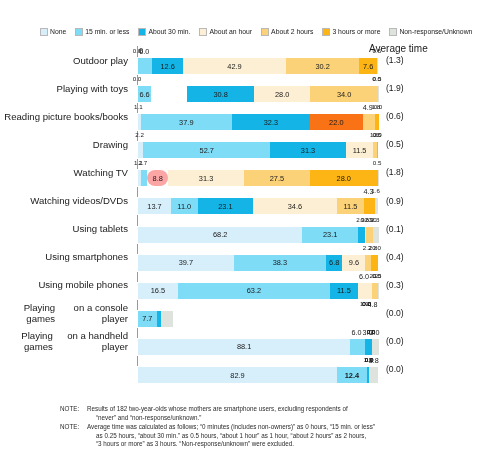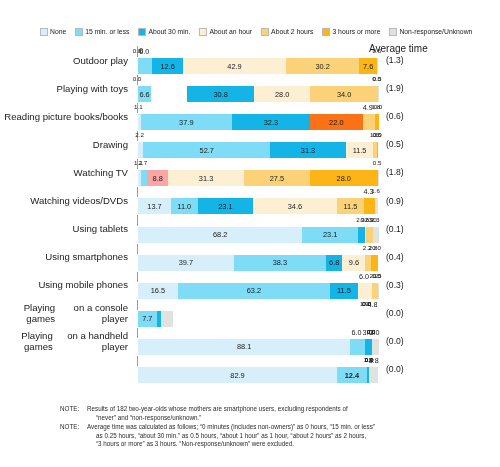--- a/index.html
+++ b/index.html
@@ -260,21 +260,21 @@
           <div class="seg" title="Non-response/Unknown: 0.0" style="width: 0px; background: rgb(223, 227, 221);"></div>
         </div>
       </div>
       <div class="row">
         <div class="outlabel" style="left: 1.3255px;">1.1</div>
         <div class="outlabel" style="left: 5.9045px;">2.7</div>
         <div class="outlabel" style="left: 240.156px;">0.5</div>
         <div class="bar">
           <div class="seg" title="None: 1.1" style="width: 2.651px; background: rgb(215, 238, 251);"></div>
           <div class="seg" title="15 min. or less: 2.7" style="width: 6.507px; background: rgb(127, 220, 247);"></div>
-          <div class="seg" title="About 30 min.: 8.8" style="width: 21.208px; background: #fca5a5;">
+          <div class="seg" title="About 30 min.: 8.8" style="width: 21.208px; background: #fca5a5; border-radius: 8px;">
             <span>8.8</span>
           </div>
           <div class="seg" title="About an hour: 31.3" style="width: 75.433px; background: rgb(253, 239, 211);">
             <span>31.3</span>
           </div>
           <div class="seg" title="About 2 hours: 27.5" style="width: 66.275px; background: rgb(252, 210, 120);">
             <span>27.5</span>
           </div>
           <div class="seg" title="3 hours or more: 28.0" style="width: 67.48px; background: rgb(253, 181, 21);">
             <span>28.0</span>

